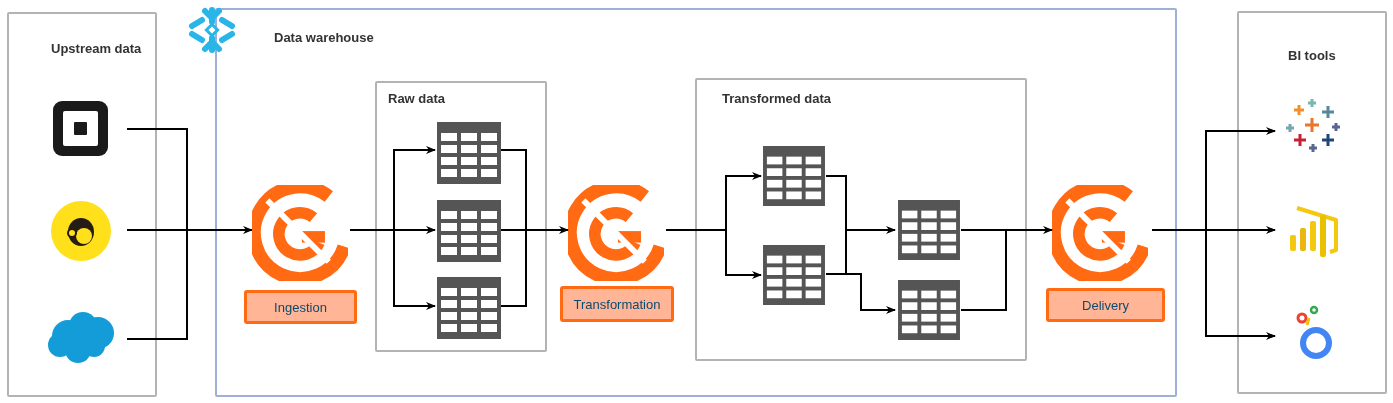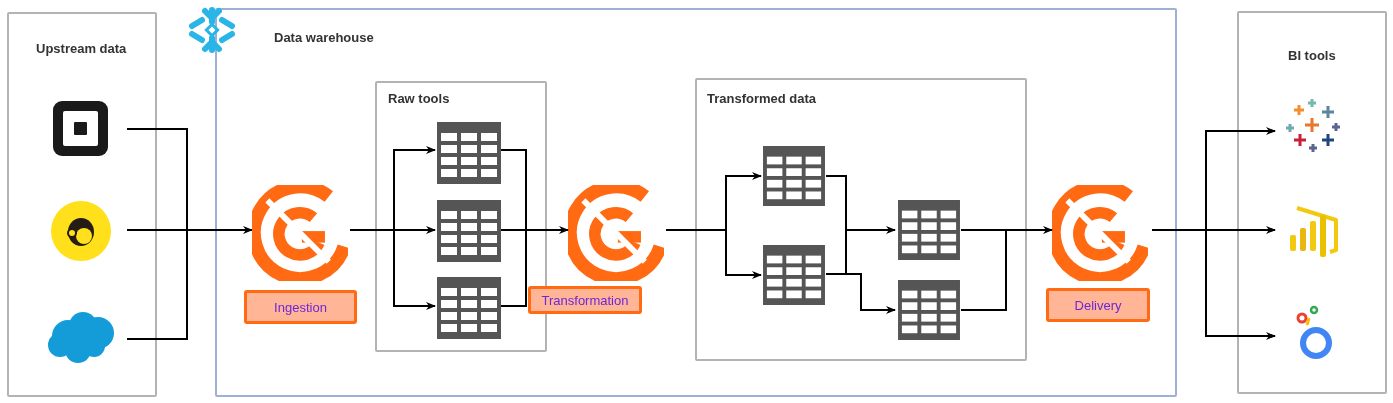--- a/index.html
+++ b/index.html
@@ -2,37 +2,37 @@
 <html><head>
   <meta charset="utf-8">
   <style>
     html, body { margin: 0; padding: 0; background: #ffffff; }
     body { width: 1393px; height: 403px; position: relative; overflow: hidden;
            font-family: "Liberation Sans", sans-serif; }
     .group-box { position: absolute; box-sizing: border-box; border: 2px solid #b3b3b3; border-radius: 2px; background: #fff; }
     .group-box.wh { border-color: #9fb0d8; background: transparent; }
     .group-title { position: absolute; font-weight: bold; font-size: 13px; color: #333333; white-space: nowrap; }
     .stage-label { position: absolute; box-sizing: border-box; background: #ffb596; border: 3px solid #ff6a13;
-                   border-radius: 3px; font-size: 13px; color: #6d28d9; display: flex; align-items: center; justify-content: center; }
+                   border-radius: 3px; font-size: 13px; color: #0c4a6e; display: flex; align-items: center; justify-content: center; }
     svg.overlay { position: absolute; left: 0; top: 0; }
   </style>
 </head>
 <body>
 
 <div class="group-box" style="left:7px; top:12px; width:150px; height:385px;"></div>
-<div class="group-title" style="left:36px; top:41px;text-align:center;">Upstream data</div>
+<div class="group-title" style="left:51px; top:41px;text-align:center;">Upstream data</div>
 
 <div class="group-box wh" style="left:215px; top:8px; width:962px; height:389px;"></div>
 <div class="group-title" style="left:274px; top:30px;">Data warehouse</div>
 
 <div class="group-box" style="left:375px; top:81px; width:172px; height:271px;"></div>
-<div class="group-title" style="left:388px; top:91px;">Raw tools</div>
+<div class="group-title" style="left:388px; top:91px;">Raw data</div>
 
 <div class="group-box" style="left:695px; top:78px; width:332px; height:283px;"></div>
-<div class="group-title" style="left:707px; top:91px;">Transformed data</div>
+<div class="group-title" style="left:722px; top:91px;">Transformed data</div>
 
 <div class="group-box" style="left:1237px; top:11px; width:150px; height:383px;"></div>
 <div class="group-title" style="left:1288px; top:48px;">BI tools</div>
 
 <svg class="overlay" width="1393" height="403">
   <defs>
     <marker id="arr" markerWidth="10" markerHeight="10" refX="9" refY="5" orient="auto" markerUnits="userSpaceOnUse">
       <path d="M0,1 L10,5 L0,9 L3,5 Z" fill="#000"></path>
     </marker>
     <symbol id="tbl" viewBox="0 0 64 62">
@@ -160,14 +160,14 @@
 
   <g>
     <circle cx="1316" cy="343" r="13" fill="none" stroke="#4285f4" stroke-width="6"></circle>
     <circle cx="1302" cy="318" r="4" fill="none" stroke="#ea4335" stroke-width="3"></circle>
     <circle cx="1314" cy="310" r="3" fill="none" stroke="#34a853" stroke-width="2.5"></circle>
     <path d="M1309,318 L1307,325" stroke="#fbbc04" stroke-width="3"></path>
   </g>
 </svg>
 
 <div class="stage-label" style="left:244px; top:290px; width:113px; height:34px;">Ingestion</div>
-<div class="stage-label" style="left:528px; top:286px; width:114px; height:28px;">Transformation</div>
-<div class="stage-label" style="left:1046px; top:288px; width:104px; height:34px;">Delivery</div>
+<div class="stage-label" style="left:560px; top:286px; width:114px; height:36px;">Transformation</div>
+<div class="stage-label" style="left:1046px; top:288px; width:119px; height:34px;">Delivery</div>
 
 </body></html>

